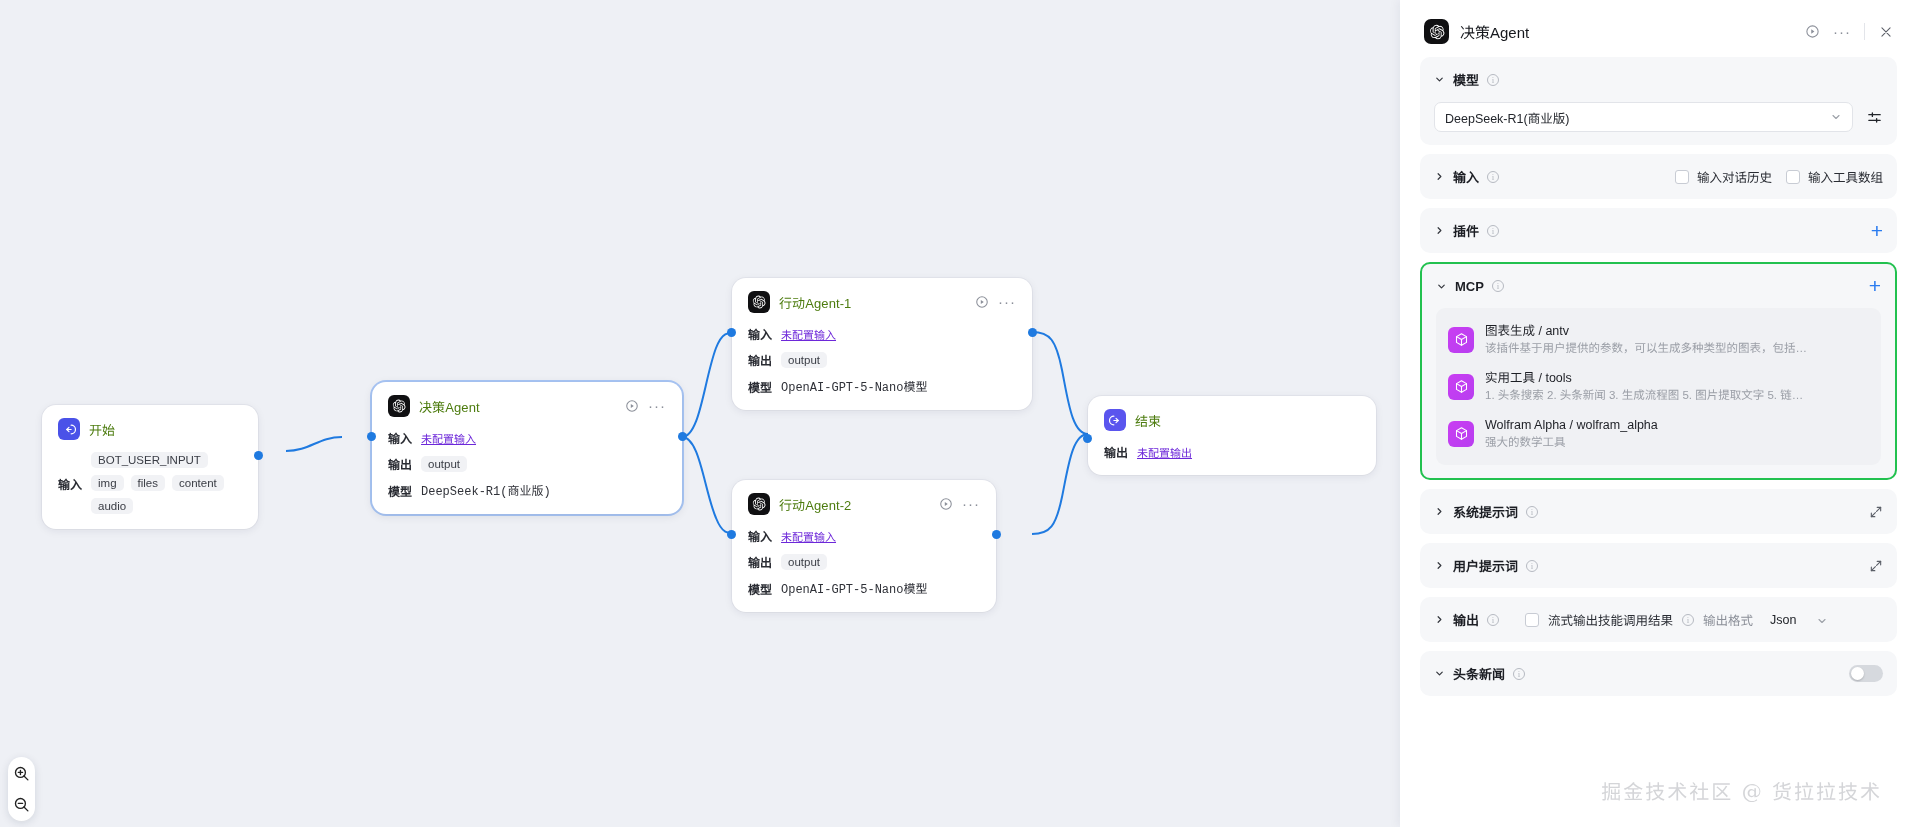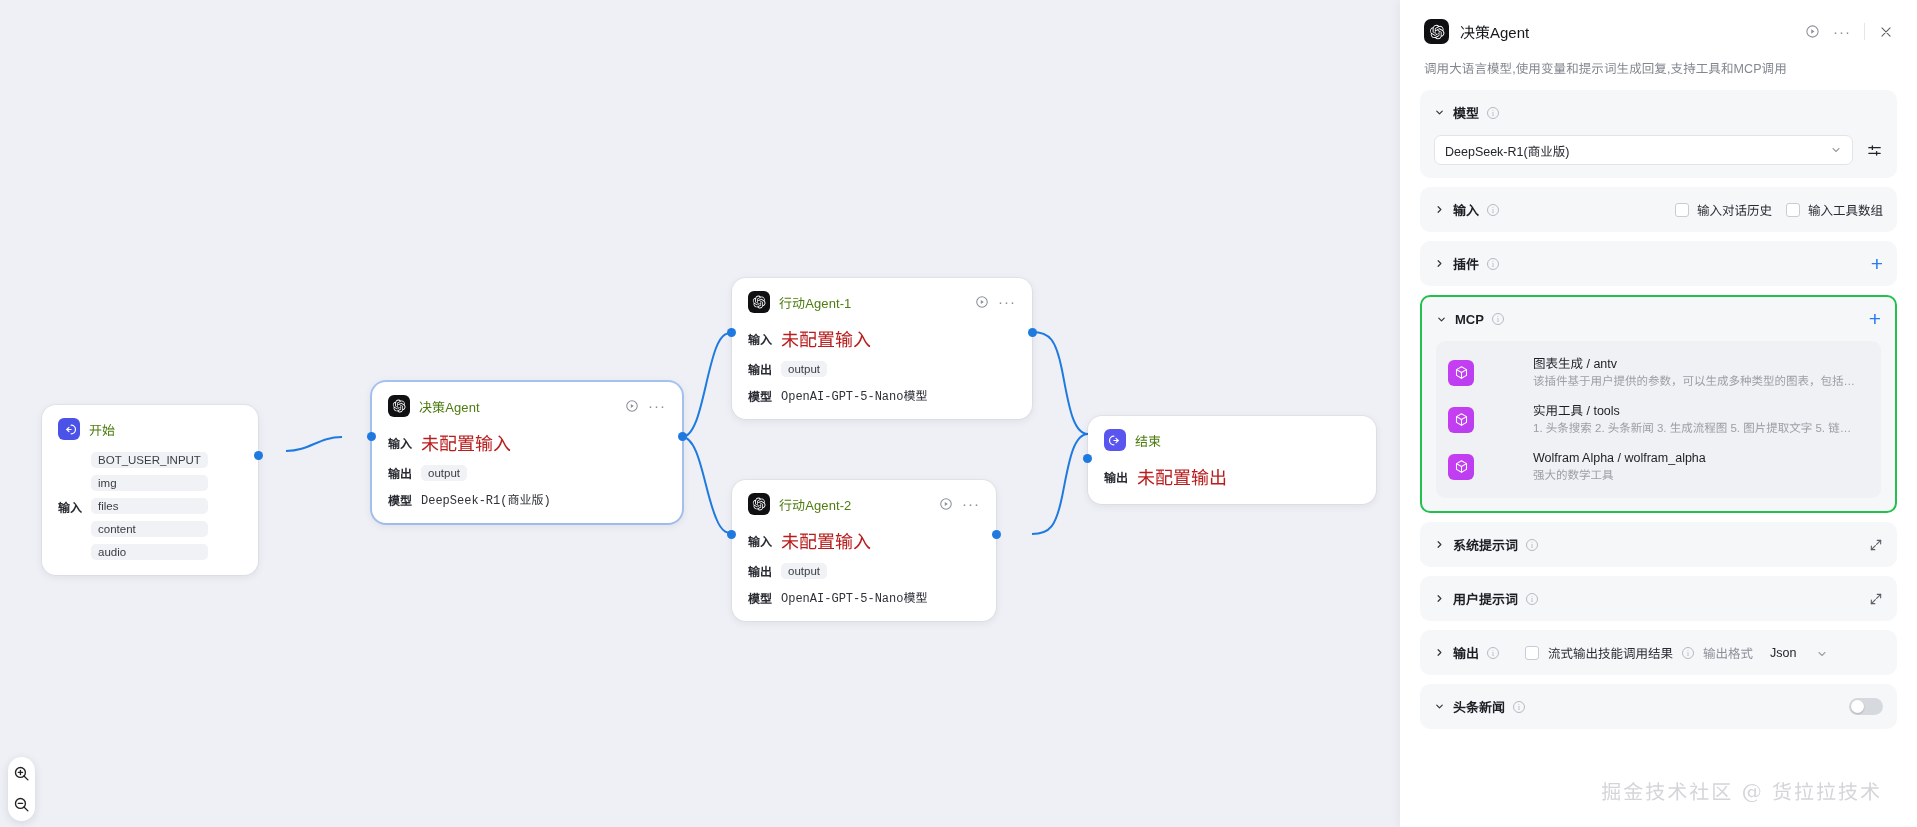--- a/index.html
+++ b/index.html
@@ -40,27 +40,27 @@
   .node-icon.start { background: #4a52e8; }
   .node-icon.end { background: #5a55ee; }
   .node-title { font-size: 13px; color: #4d7c0f; font-weight: 500; letter-spacing: .1px; }
   .node-head-actions { margin-left: auto; display: flex; align-items: center; gap: 9px; }
   .ic-btn { width: 15px; height: 15px; color: #8b8f99; display:flex; align-items:center; justify-content:center; }
   .dots { color: #8b8f99; font-size: 15px; line-height: 8px; letter-spacing: 1px; }
 
   .node-rows { margin-top: 12px; display: flex; flex-direction: column; gap: 9px; }
   .node-row { display: flex; align-items: center; gap: 9px; font-size: 12px; }
   .row-label { color: #2a2c33; font-weight: 600; flex: 0 0 auto; font-size: 12px; }
-  .row-ph { color: #b91c1c; font-size: 18px; }
+  .row-ph { color: #6d28d9; font-size: 11px; text-decoration: underline; }
   .row-val { color: #2f3138; font-size: 12px; font-family: Liberation Mono, monospace; }
   .chip {
     background: #f1f2f5; color: #3a3d45;
     border-radius: 5px; padding: 2px 7px; font-size: 11.5px;
   }
-  .chips { display: flex; gap: 7px; flex-wrap: wrap; flex-direction: column; }
+  .chips { display: flex; gap: 7px; flex-wrap: wrap; }
 
   .port {
     position: absolute; width: 9px; height: 9px;
     background: #1f7ae0; border-radius: 50%;
   }
 
   
   #zoomctl {
     position: absolute; left: 8px; bottom: 6px;
     width: 27px; background: #fff; border-radius: 14px;
@@ -130,21 +130,21 @@
     border: 2px solid #22c14f;
     background: #f6f7f9;
   }
   .mcp-list { background: #f0f1f4; border-radius: 9px; padding: 8px 10px; }
   .mcp-item { display: flex; align-items: center; gap: 11px; padding: 7px 2px; }
   .mcp-ic {
     width: 26px; height: 26px; border-radius: 6px;
     background: linear-gradient(135deg,#c93ef2,#b83ef0);
     display: flex; align-items: center; justify-content: center; flex: 0 0 auto;
   }
-  .mcp-text { min-width: 0; flex: 1 1 auto; margin-left: 48px; }
+  .mcp-text { min-width: 0; flex: 1 1 auto; }
   .mcp-name { font-size: 12.5px; color: #1d1f25; line-height: 16px; }
   .mcp-desc {
     font-size: 11.5px; color: #9a9ea6; line-height: 16px; margin-top: 1px;
     white-space: nowrap; overflow: hidden; text-overflow: ellipsis;
   }
 
   .out-opts { display: flex; align-items: center; gap: 9px; margin-left: 18px; }
   .fmt-select { display: flex; align-items: flex-end; gap: 20px; }
   .fmt-val { font-size: 12.5px; color: #22252b; }
 
@@ -313,21 +313,21 @@
         </div>
         <div class="node-row">
           <span class="row-label">模型</span>
           <span class="row-val">OpenAI-GPT-5-Nano模型</span>
         </div>
       </div>
       <span class="port" style="left:-5px; top:50px;"></span>
       <span class="port" style="right:-5px; top:50px;"></span>
     </div>
 
-    <div class="node" style="left:1088px; top:396px; width:288px;margin-top:20px;">
+    <div class="node" style="left:1088px; top:396px; width:288px;">
       <div class="node-head">
         <span class="node-icon end">
           <svg width="13" height="13" viewBox="0 0 24 24" fill="none" stroke="#fff" stroke-width="2.2" stroke-linecap="round" stroke-linejoin="round">
             <path d="M9 12h8"></path>
               <path d="M13 8l4 4-4 4"></path>
             <path d="M9 4a8 8 0 1 0 0 16"></path>
           </svg>
         </span>
         <span class="node-title">结束</span>
       </div>
@@ -377,21 +377,20 @@
           </span>
           <span class="dots">···</span>
           <span class="vdiv"></span>
           <span class="ic-btn">
             <svg width="14" height="14" viewBox="0 0 24 24" fill="none" stroke="#5a5e66" stroke-width="1.8" stroke-linecap="round">
                 <path d="M5 5l14 14M19 5L5 19"></path>
               </svg>
           </span>
         </span>
       </div>
-      <div class="p-desc">调用大语言模型,使用变量和提示词生成回复,支持工具和MCP调用</div>
     </div>
 
     <div class="p-body">
 
       <div class="section">
         <div class="sec-head">
           <span class="caret">
             <svg width="11" height="11" viewBox="0 0 24 24" fill="none" stroke="currentColor" stroke-width="2.6" stroke-linecap="round" stroke-linejoin="round">
                 <path d="M6 9l6 6 6-6"></path>
               </svg>

